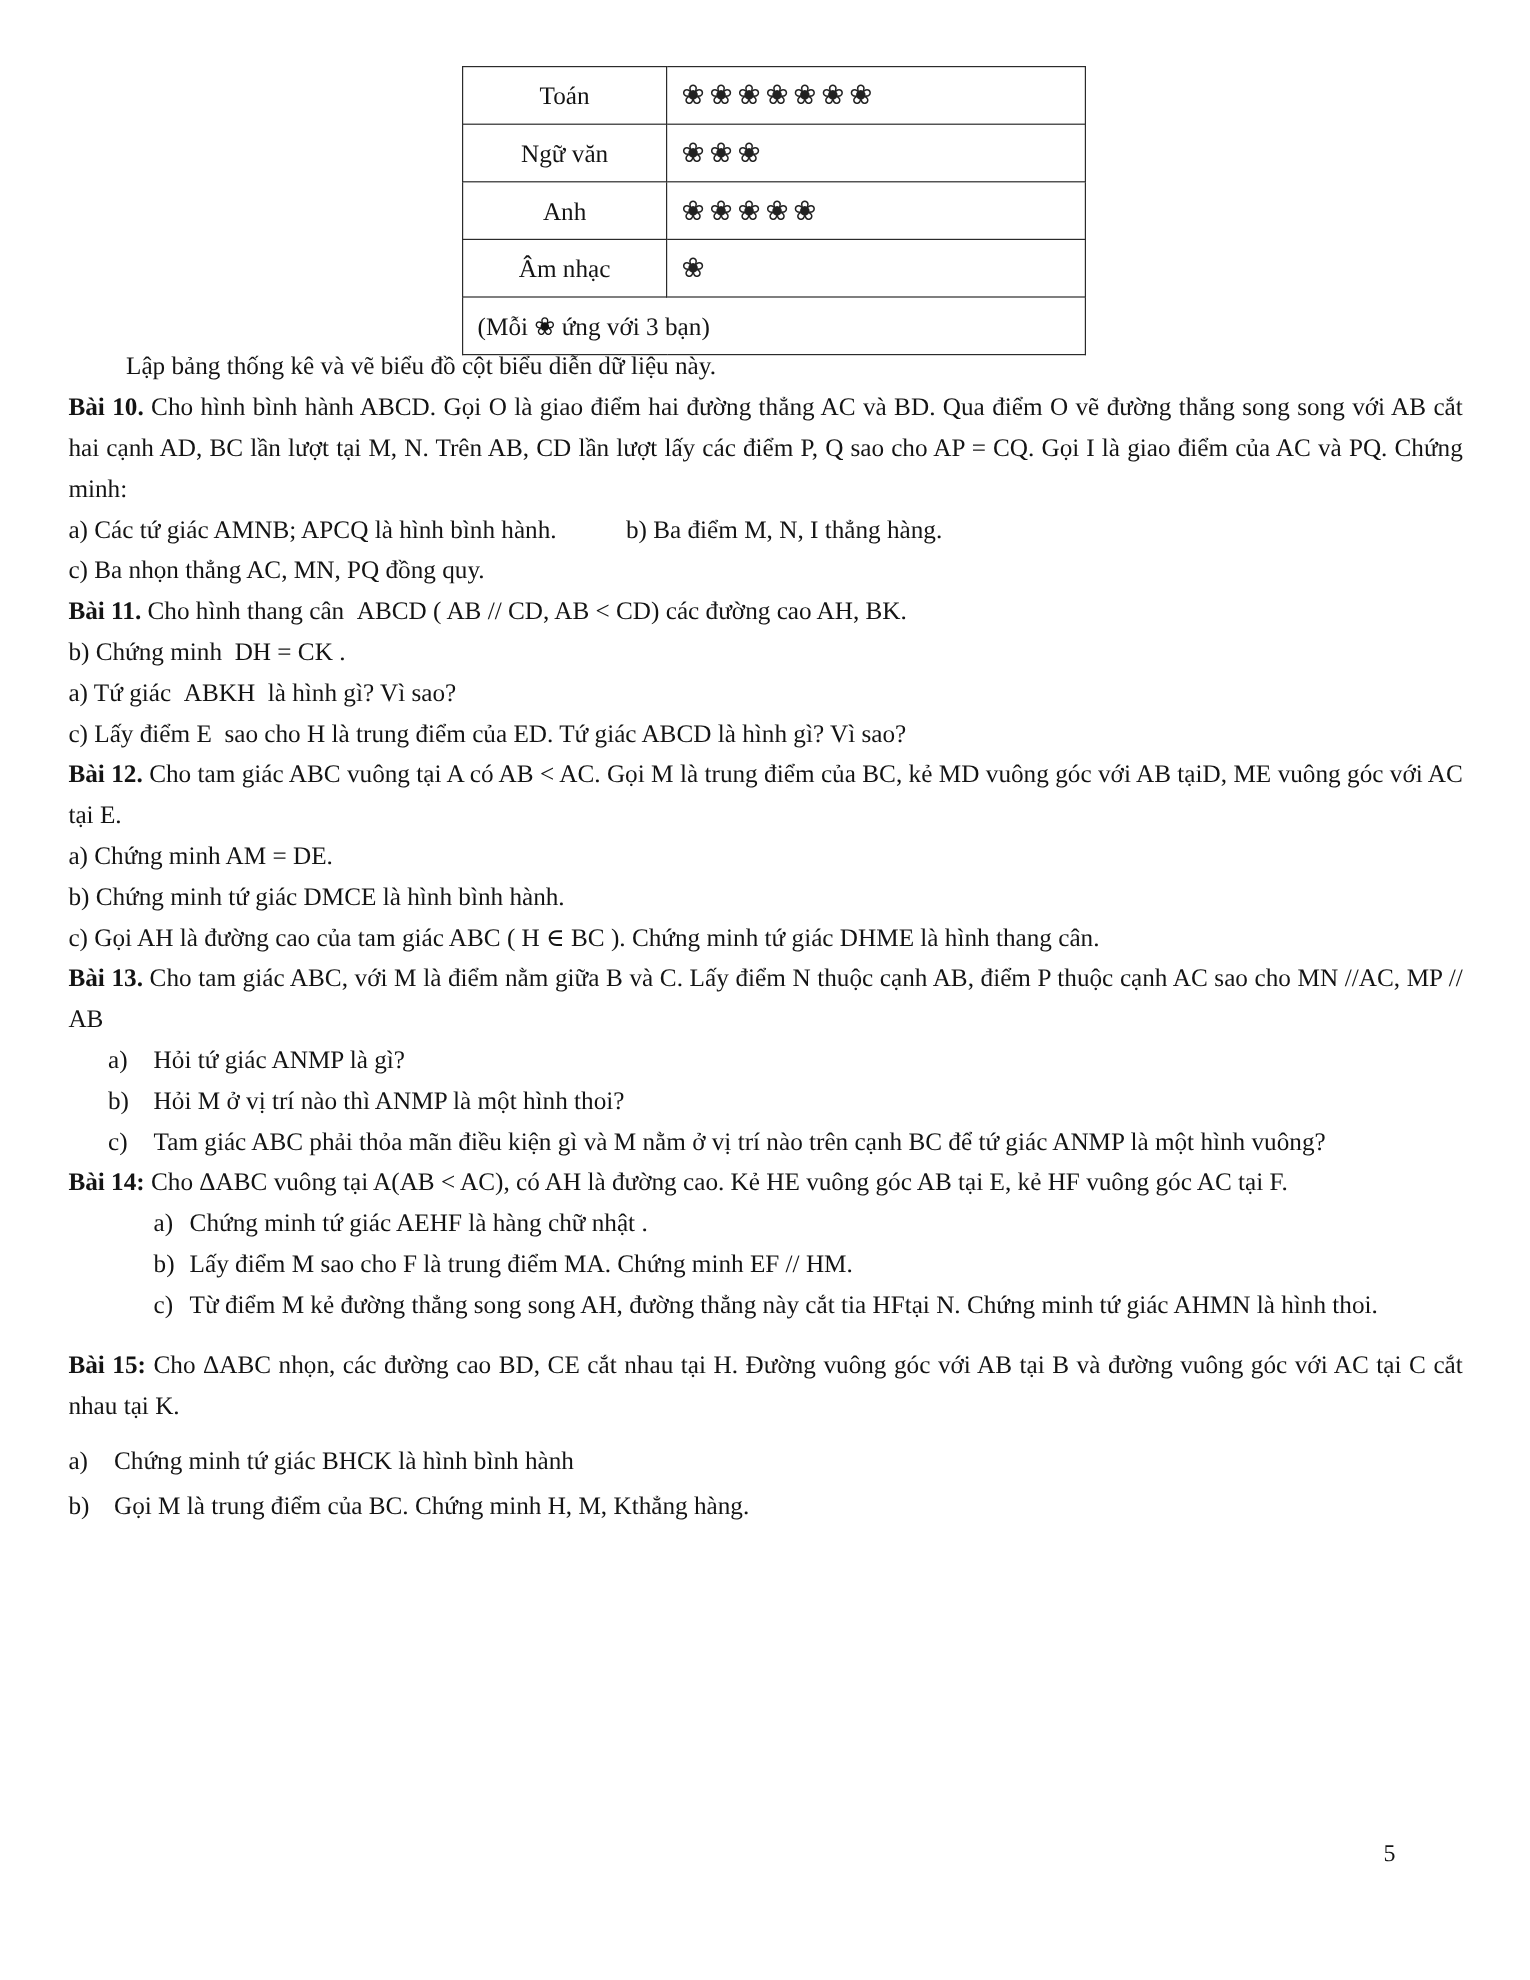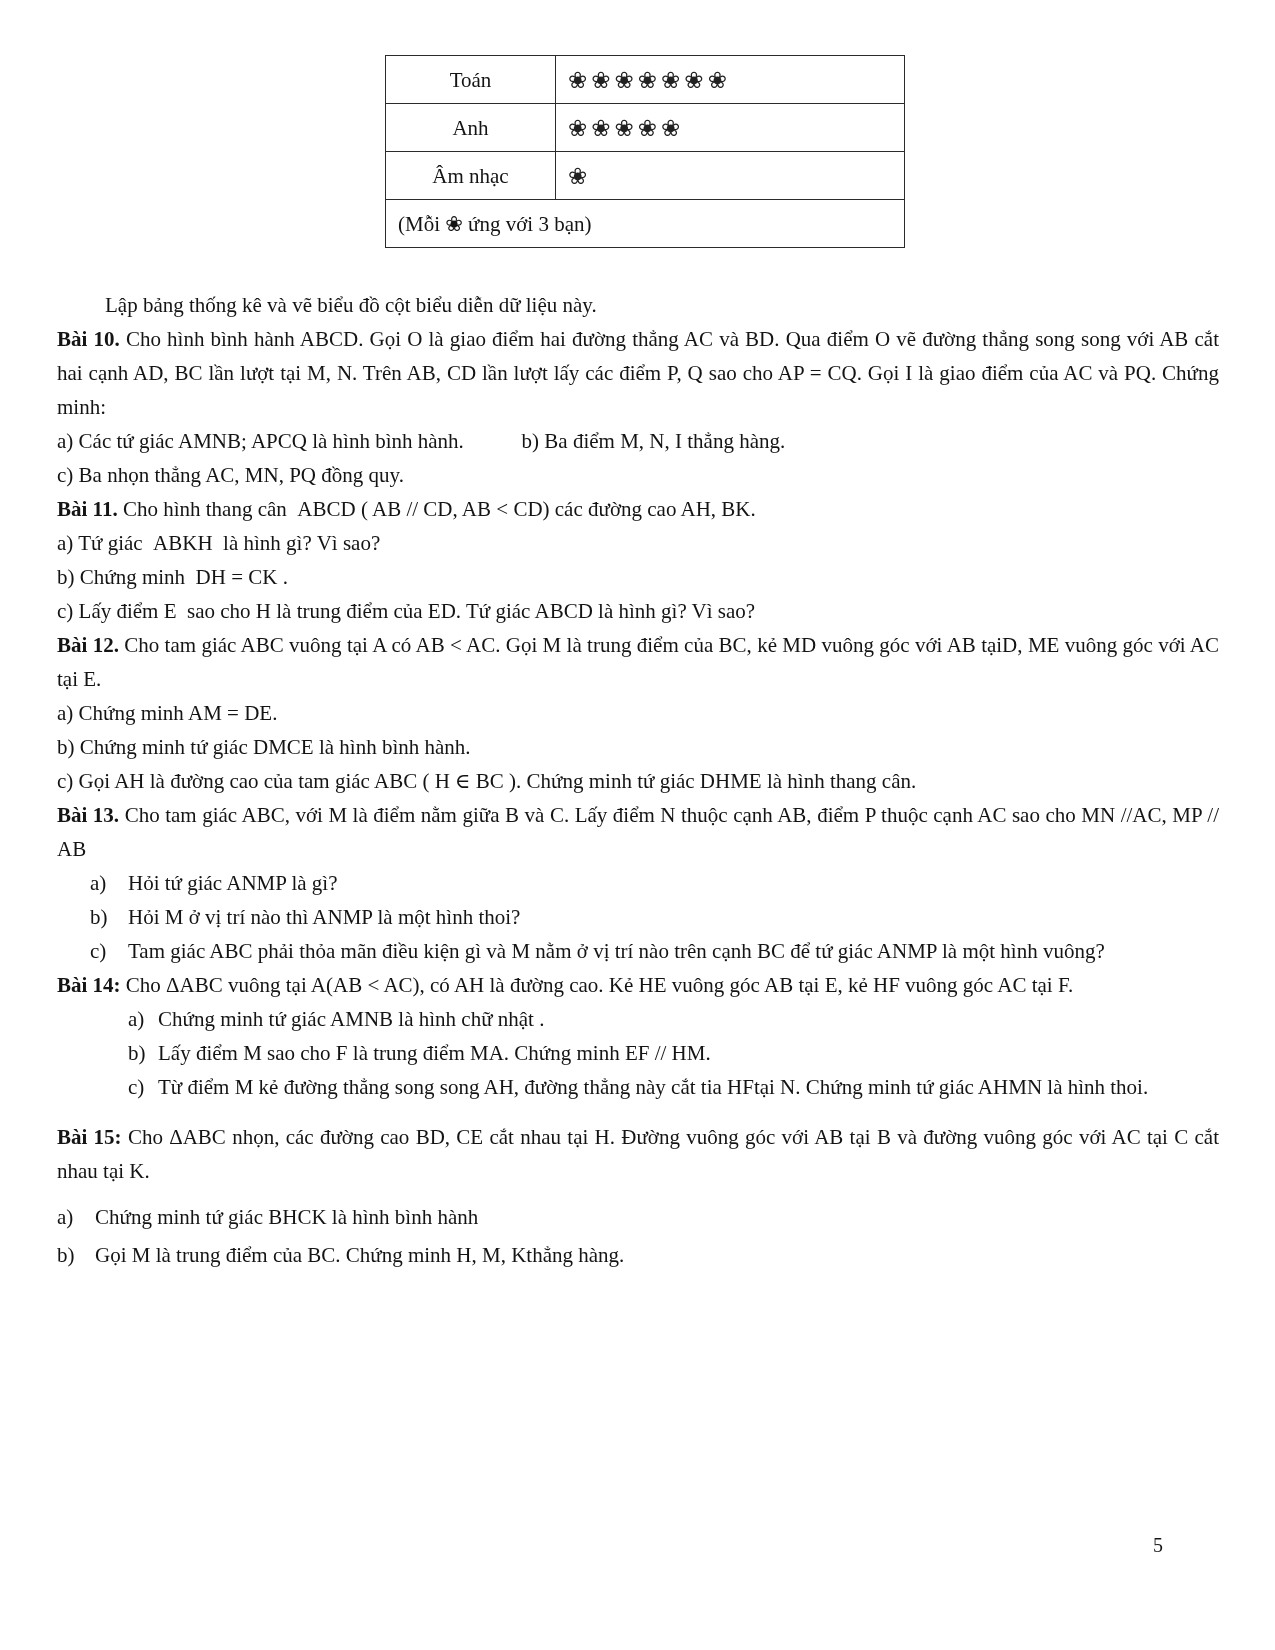--- a/index.html
+++ b/index.html
@@ -68,41 +68,45 @@
 
 <div class="page">
 
   <table class="pictograph">
     <tbody>
         <tr>
           <td class="subject">Toán</td>
           <td class="symbols">❀❀❀❀❀❀❀</td>
         </tr>
         <tr>
+          <td class="subject">Ngữ văn</td>
+          <td class="symbols">❀❀❀</td>
+        </tr>
+        <tr>
           <td class="subject">Anh</td>
           <td class="symbols">❀❀❀❀❀</td>
         </tr>
         <tr>
           <td class="subject">Âm nhạc</td>
           <td class="symbols">❀</td>
         </tr>
         <tr>
           <td colspan="2" class="legend">(Mỗi ❀ ứng với 3 bạn)</td>
         </tr>
       </tbody>
   </table>
 
   <div class="body">
       <div class="block indent-first">Lập bảng thống kê và vẽ biểu đồ cột biểu diễn dữ liệu này.</div>
       <div class="block"><strong>Bài 10.</strong> Cho hình bình hành ABCD. Gọi O là giao điểm hai đường thẳng AC và BD. Qua điểm O vẽ đường thẳng song song với AB cắt hai cạnh AD, BC lần lượt tại M, N. Trên AB, CD lần lượt lấy các điểm P, Q sao cho AP = CQ. Gọi I là giao điểm của AC và PQ. Chứng minh:</div>
       <div class="block">a) Các tứ giác AMNB; APCQ là hình bình hành.&nbsp;&nbsp;&nbsp;&nbsp;&nbsp;&nbsp;&nbsp;&nbsp;&nbsp;&nbsp; b) Ba điểm M, N, I thẳng hàng.</div>
       <div class="block">c) Ba nhọn thẳng AC, MN, PQ đồng quy.</div>
       <div class="block"><strong>Bài 11.</strong> Cho hình thang cân &nbsp;ABCD ( AB // CD, AB &lt; CD) các đường cao AH, BK.</div>
+      <div class="block">b) Chứng minh &nbsp;DH = CK&nbsp;.</div>
       <div class="block">a) Tứ giác &nbsp;ABKH&nbsp; là hình gì? Vì sao?</div>
-      <div class="block">b) Chứng minh &nbsp;DH = CK&nbsp;.</div>
       <div class="block">c) Lấy điểm E&nbsp; sao cho H là trung điểm của ED. Tứ giác ABCD là hình gì? Vì sao?</div>
       <div class="block"><strong>Bài 12.</strong> Cho tam giác ABC vuông tại A có AB &lt; AC. Gọi M là trung điểm của BC, kẻ MD vuông góc với AB tạiD, ME vuông góc với AC tại E.</div>
       <div class="block">a) Chứng minh AM = DE.</div>
       <div class="block">b) Chứng minh tứ giác DMCE là hình bình hành.</div>
       <div class="block">c) Gọi AH là đường cao của tam giác ABC ( H ∈ BC ). Chứng minh tứ giác DHME là hình thang cân.</div>
       <div class="block"><strong>Bài 13.</strong> Cho tam giác ABC, với M là điểm nằm giữa B và C. Lấy điểm N thuộc cạnh AB, điểm P thuộc cạnh AC sao cho MN //AC, MP // AB</div>
       <div class="block item" style="margin-left: 33px;">
         <span class="marker">a)</span>
         <span class="item-text">Hỏi tứ giác ANMP là gì?</span>
       </div>
@@ -110,21 +114,21 @@
         <span class="marker">b)</span>
         <span class="item-text">Hỏi M ở vị trí nào thì ANMP là một hình thoi?</span>
       </div>
       <div class="block item" style="margin-left: 33px;">
         <span class="marker">c)</span>
         <span class="item-text">Tam giác ABC phải thỏa mãn điều kiện gì và M nằm ở vị trí nào trên cạnh BC để tứ giác ANMP là một hình vuông?</span>
       </div>
       <div class="block"><strong>Bài 14:</strong> Cho ΔABC vuông tại A(AB &lt; AC), có AH là đường cao. Kẻ HE vuông góc AB tại E, kẻ HF vuông góc AC tại F.</div>
       <div class="block item" style="margin-left: 71px;">
         <span class="marker narrow">a)</span>
-        <span class="item-text">Chứng minh tứ giác AMNB là hình chữ nhật .</span>
+        <span class="item-text">Chứng minh tứ giác AEHF là hàng chữ nhật .</span>
       </div>
       <div class="block item" style="margin-left: 71px;">
         <span class="marker narrow">b)</span>
         <span class="item-text">Lấy điểm M sao cho F là trung điểm MA. Chứng minh EF // HM.</span>
       </div>
       <div class="block item" style="margin-left: 71px;">
         <span class="marker narrow">c)</span>
         <span class="item-text">Từ điểm M kẻ đường thẳng song song AH, đường thẳng này cắt tia HFtại N. Chứng minh tứ giác AHMN là hình thoi.</span>
       </div>
       <div class="block" style="margin-top: 16px;"><strong>Bài 15:</strong> Cho ΔABC nhọn, các đường cao BD, CE cắt nhau tại H. Đường vuông góc với AB tại B và đường vuông góc với AC tại C cắt nhau tại K.</div>

